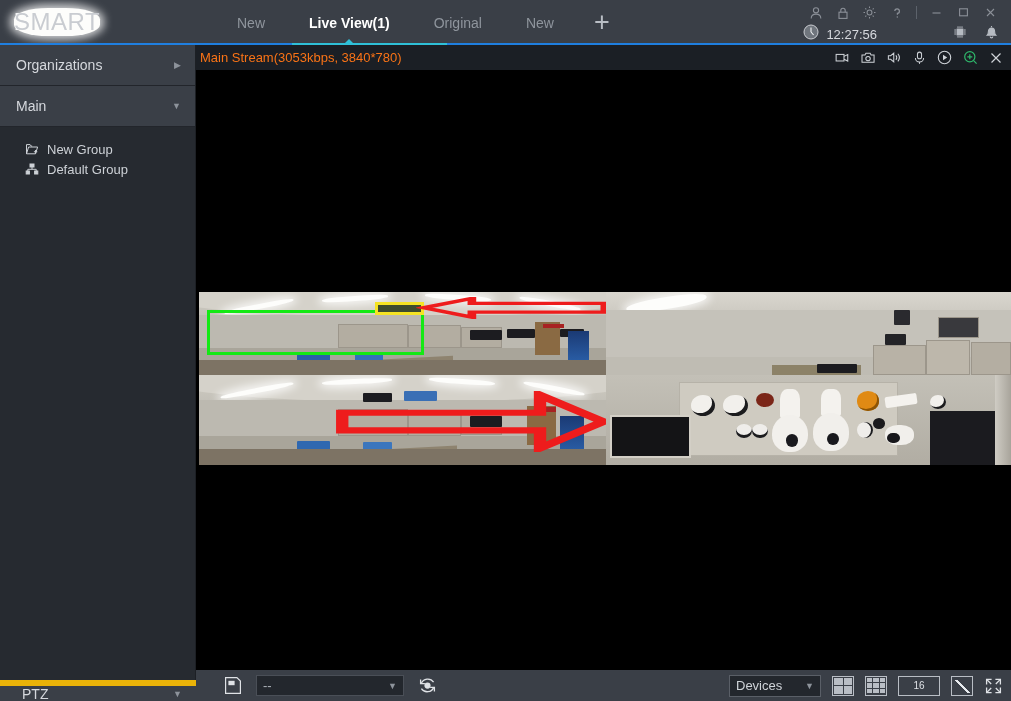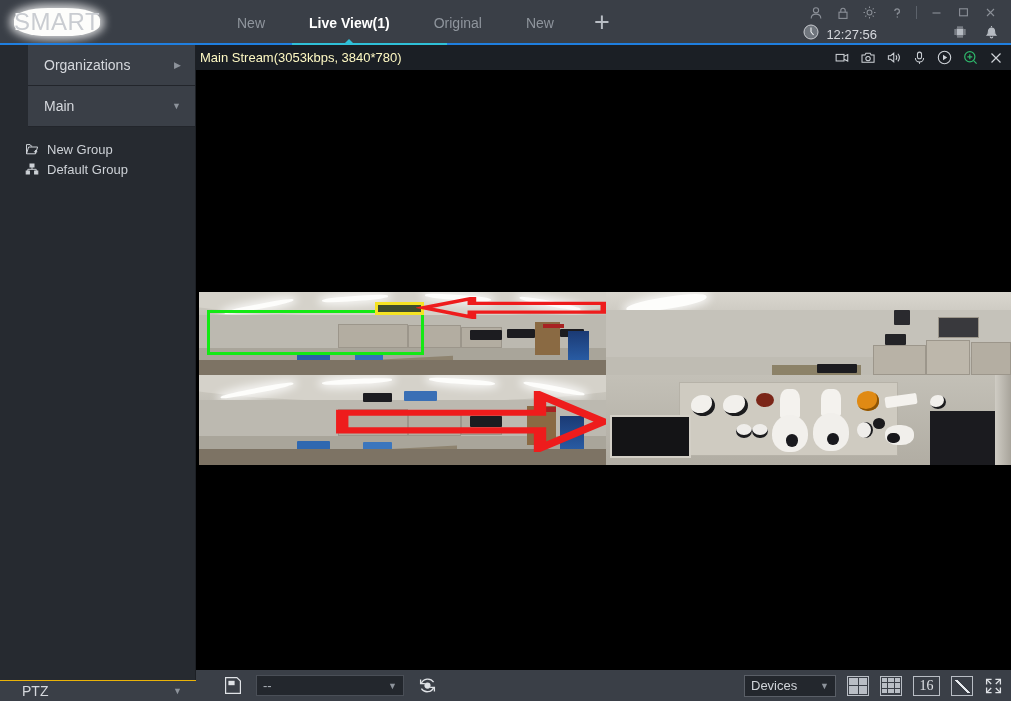--- a/index.html
+++ b/index.html
@@ -57,44 +57,44 @@
   .topline .cyan { position: absolute; left: 292px; top: 0; width: 155px; height: 2px; background: #2fc0d8; }
 
   
   .sidebar {
     position: absolute; left: 0; top: 45px; width: 196px; height: 656px;
     background: #262a30; border-right: 1px solid #1d2025;
   }
   .side-section {
     position: relative; height: 41px; display: flex; align-items: center;
     padding: 0 14px 0 16px; color: #d5d8dd; font-size: 14px;
-    background: #3a3f47; border-bottom: 1px solid #22252b; margin-left: 28px;
+    background: #3a3f47; border-bottom: 1px solid #22252b;
   }
   .side-section .caret { margin-left: auto; color: #8d939b; font-size: 9px; line-height: 1; }
   .tree { padding-top: 12px; }
   .tree-item {
     height: 20px; display: flex; align-items: center; gap: 8px;
     padding-left: 24px; color: #cdd1d6; font-size: 13px;
   }
   .tree-item .ticon { width: 15px; height: 15px; color: #cdd1d6; display: flex; align-items: center; justify-content: center; }
   .side-bottom {
     position: absolute; left: 0; bottom: 0; width: 196px; height: 21px;
-    background: #3a3f47; border-top: 1px solid #eab308;
+    background: #3a3f47; border-top: 6px solid #eab308;
     display: flex; align-items: center; padding: 0 14px 0 22px;
     color: #d5d8dd; font-size: 14px; overflow: hidden; text-align: right;
   }
   .side-bottom .caret { margin-left: auto; color: #8d939b; font-size: 9px; }
 
   
   .stage { position: absolute; left: 196px; top: 45px; width: 815px; height: 625px; background: #000; }
   .streambar {
     position: absolute; left: 0; top: 0; width: 815px; height: 25px;
     background: #1b1f25; display: flex; align-items: center;
   }
-  .stream-label { color: #fef9c3; font-size: 13px; padding-left: 4px; white-space: nowrap; }
+  .stream-label { color: #f97316; font-size: 13px; padding-left: 4px; white-space: nowrap; }
   .stream-tools { margin-left: auto; display: flex; align-items: center; gap: 11px; padding-right: 8px; color: #cfd3d8; }
   .stream-tools .st { display: flex; align-items: center; }
   .stream-tools .zoomico { color: #2fb86b; }
 
   .videos { position: absolute; left: 0; top: 25px; width: 815px; height: 600px; background: #000; }
   .vwrap { position: absolute; overflow: hidden; }
 
   
   .scene { position: absolute; inset: 0; background: #a9a59a; overflow: hidden; }
   .ceil { position: absolute; left: -5%; top: 0; width: 110%; height: 33%;
@@ -139,22 +139,22 @@
   }
   .res-select .caret { margin-left: auto; color: #8d939b; font-size: 9px; }
   .gridbtn {
     width: 22px; height: 20px; border: 1px solid #b9bec5; display: grid; gap: 1px; padding: 1px;
     color: #b9bec5;
   }
   .gridbtn.g4 { grid-template-columns: 1fr 1fr; grid-template-rows: 1fr 1fr; }
   .gridbtn.g9 { grid-template-columns: repeat(3,1fr); grid-template-rows: repeat(3,1fr); }
   .gridbtn i { background: #b9bec5; display: block; }
   .numbtn {
-    width: 27px; height: 20px; border: 1px solid #b9bec5; color: #dfe2e6;
-    font-size: 14px; display: flex; align-items: center; justify-content: center; font-family: Liberation Serif, serif;
+    width: 42px; height: 20px; border: 1px solid #b9bec5; color: #dfe2e6;
+    font-size: 10px; display: flex; align-items: center; justify-content: center;
   }
   .penbtn { width: 22px; height: 20px; border: 1px solid #b9bec5; position: relative; }
   .penbtn::after { content: ""; position: absolute; left: 3px; top: 3px; width: 15px; height: 13px;
     background: linear-gradient(45deg, transparent 45%, #e6e9ed 45%, #e6e9ed 56%, transparent 56%); }
 </style>
 </head>
 <body>
 
 <div id="app">
 

